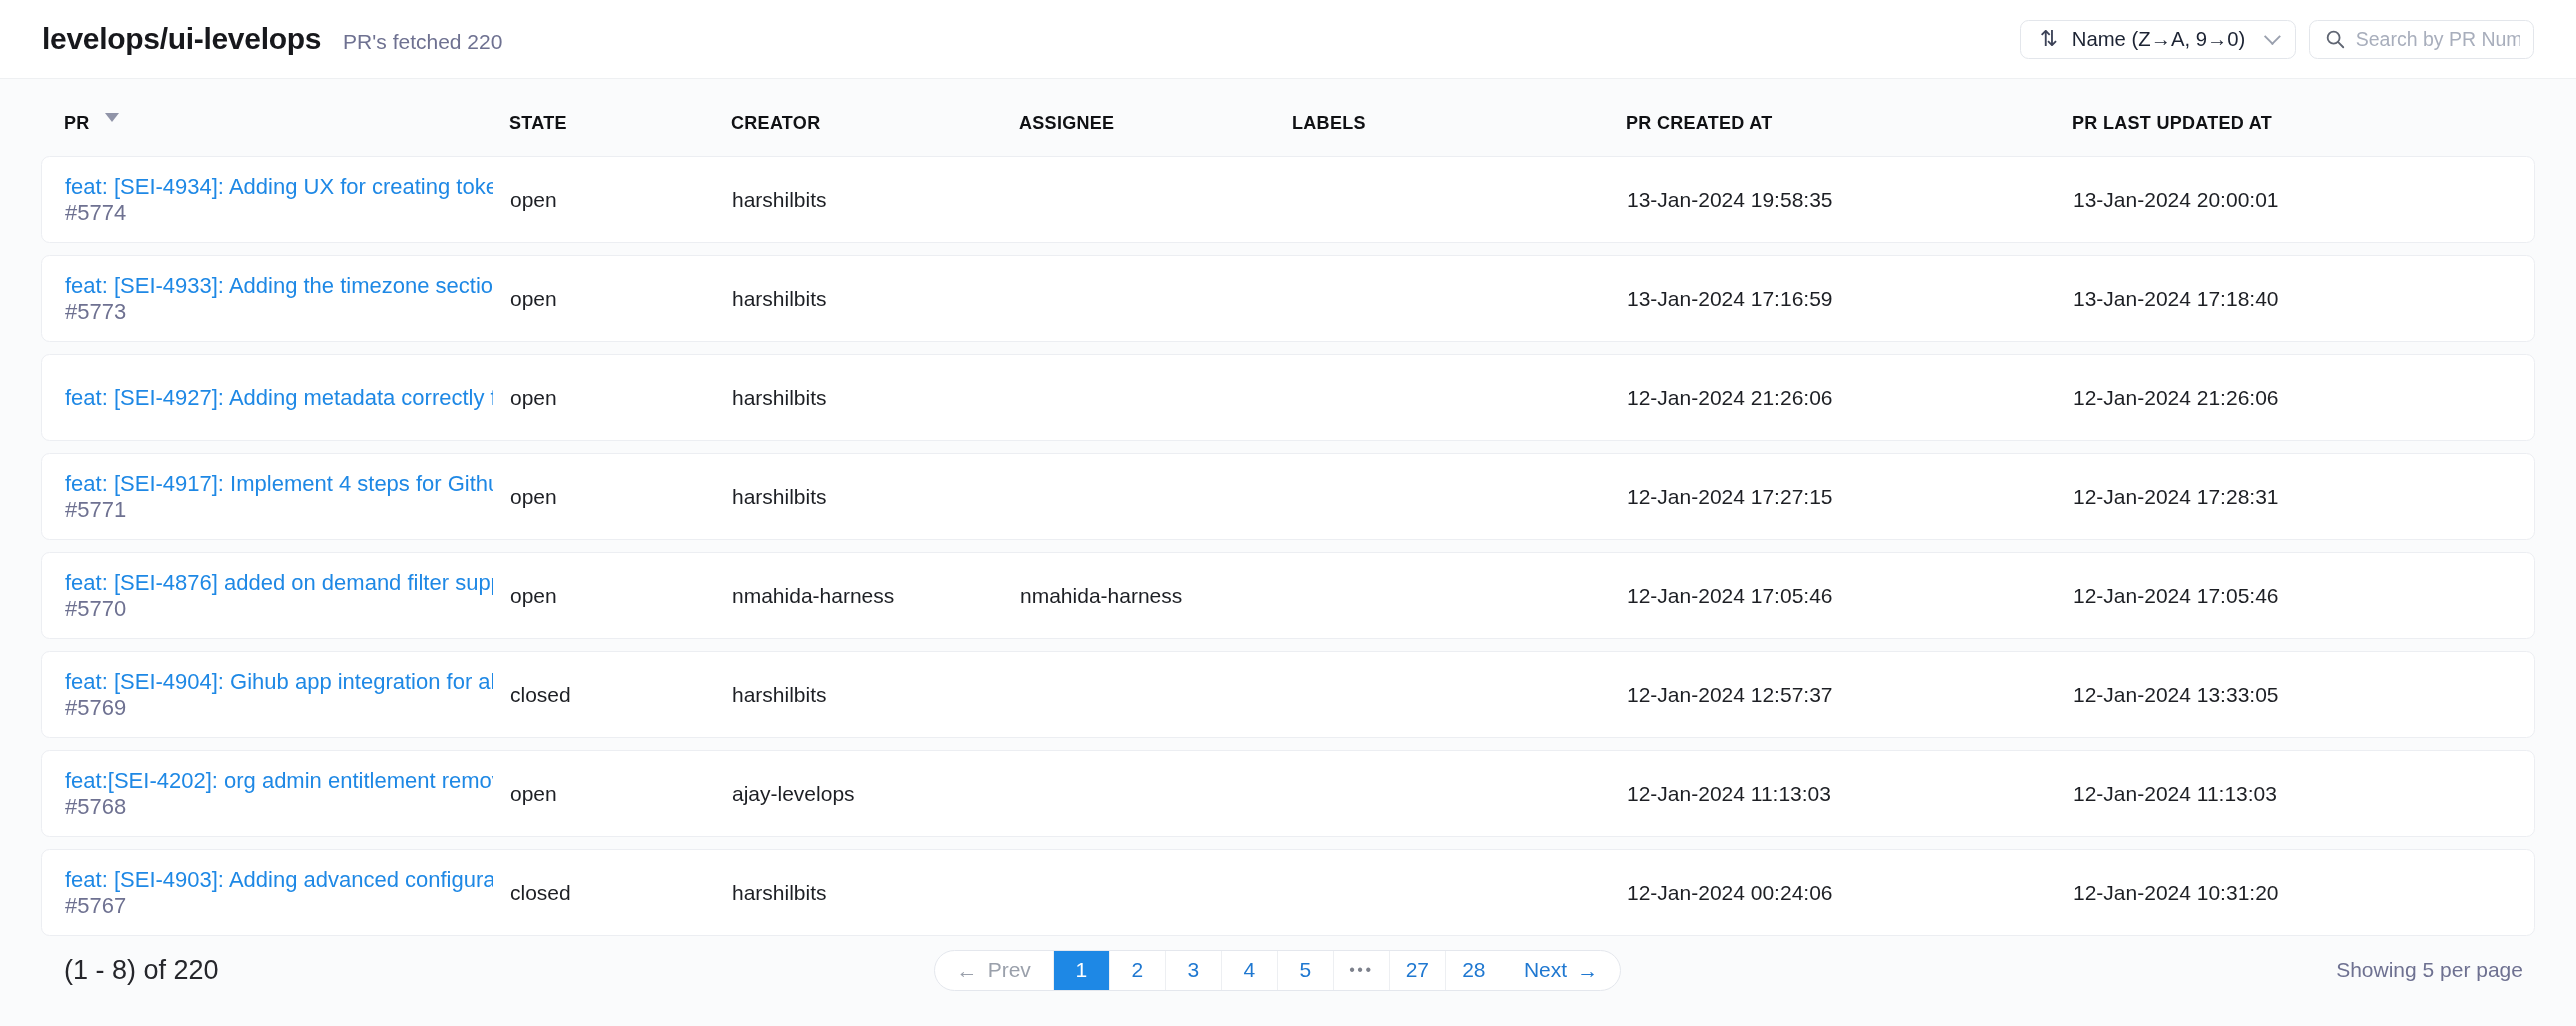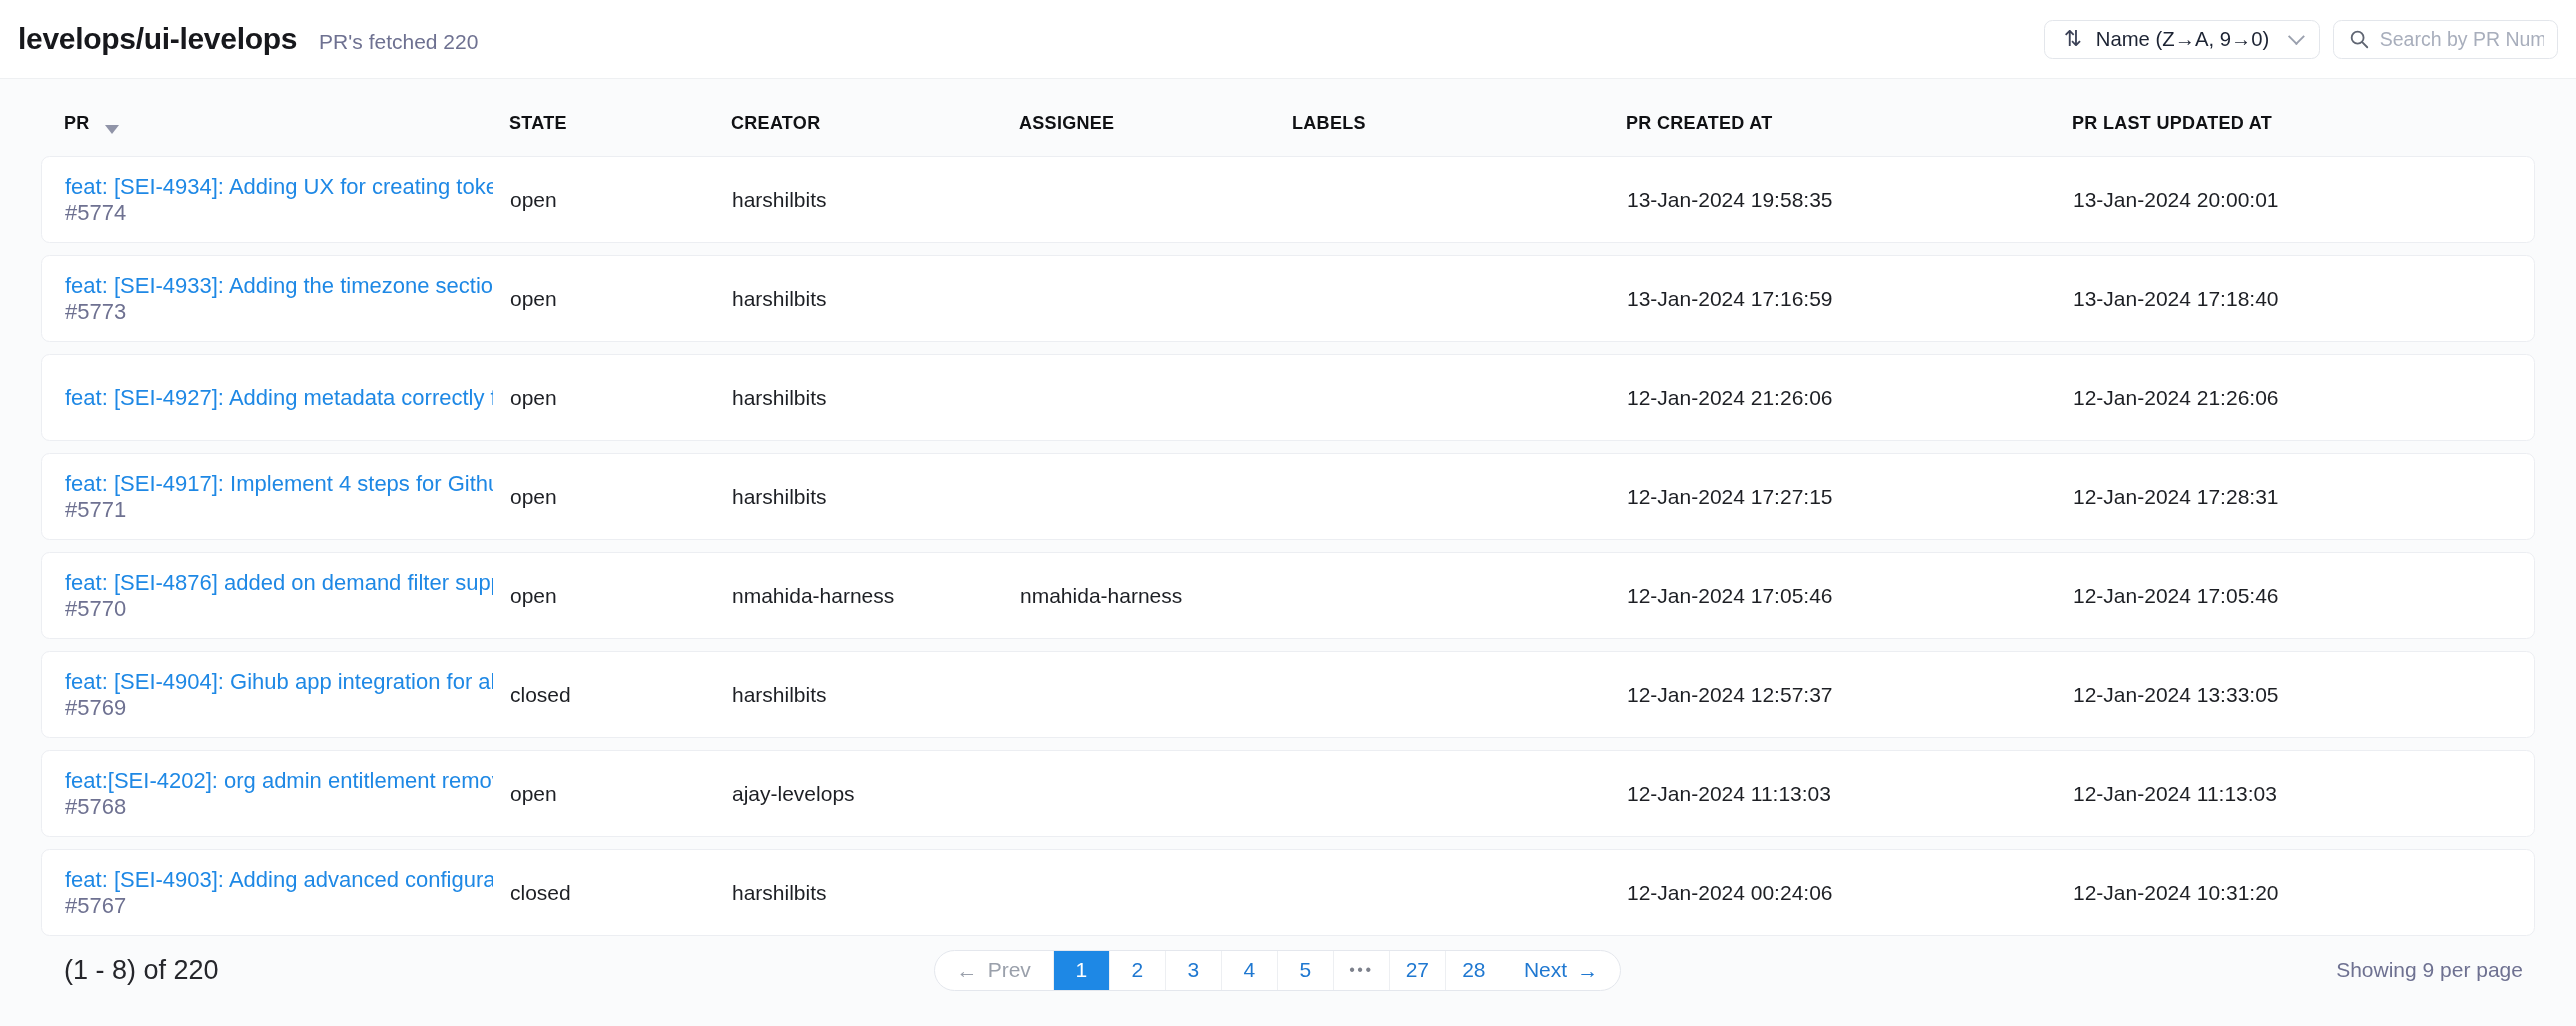--- a/index.html
+++ b/index.html
@@ -1,21 +1,21 @@
 <!DOCTYPE html>
 <html style="font-size:13.5px"><head>
 <meta charset="utf-8">
 <style>
   * { margin:0; padding:0; box-sizing:border-box; }
   html,body { width:2576px; height:1026px; background:#ffffff;
     font-family:"Liberation Sans","DejaVu Sans",sans-serif; overflow:hidden; }
 
   
   .topbar { height:78px; display:flex; align-items:center; justify-content:space-between;
-    padding:0 18px; background:#fff; }
+    padding:0 42px; background:#fff; }
   .title-group { display:flex; align-items:baseline; gap:22px; }
   .page-title { font-size:30px; font-weight:700; color:#17181c; letter-spacing:-0.3px; }
   .subtitle { font-size:21px; color:#6e7191; }
   .controls { display:flex; align-items:center; gap:13.5px; }
   .sort-btn { display:flex; align-items:center; gap:13.5px; height:39px; padding:0 18.6px;
     border:0.8px solid #e3e6eb; border-radius:8.5px; background:#fff; cursor:pointer; }
   .sort-glyph { font-size:22px; color:#3c4257; line-height:1; }
   .sort-label { font-size:20.3px; color:#1c2333; white-space:nowrap; }
   .chevron { width:12px; height:12px; border-right:2.1px solid #9aa0ae;
     border-bottom:2.1px solid #9aa0ae; transform:rotate(45deg) translateY(-3.4px); margin-left:5.1px; }
@@ -26,21 +26,21 @@
     font-family:inherit; background:transparent; }
   .search-input::placeholder { color:#a8aebc; }
 
   
   .content { background:#fafbfc; border-top:0.8px solid #eef0f2; height:948px; padding:0 41px; }
 
   .grid7 { display:grid; grid-template-columns:445px 222px 288px 273px 334px 446px 1fr;
     align-items:center; }
   .thead { padding:34px 0 22px 23px; }
   .th { font-size:18px; font-weight:700; color:#101114; letter-spacing:0.3px; }
-  .th-pr { display:flex; align-items:flex-end; gap:15.2px; cursor:pointer; }
+  .th-pr { display:flex; align-items:flex-start; gap:15.2px; cursor:pointer; }
   .caret-down { width:0; height:0; border-left:7.6px solid transparent;
     border-right:7.6px solid transparent; border-top:9.3px solid #9094a8; }
 
   .row-card { background:#fff; border:0.8px solid #eceef2; border-radius:8.5px;
     height:87px; padding-left:23px; margin-bottom:12px; }
   .pr-title { font-size:22px; color:#1e88e5; text-decoration:none; display:block;
     white-space:nowrap; overflow:hidden; max-width:428px; cursor:pointer; }
   .pr-number { font-size:22px; color:#6e7191; margin-top:0; }
   .cell { font-size:21px; color:#1d1f24; }
 
@@ -204,16 +204,16 @@
       <div class="pg nav prev">
         <span class="arrow">←</span>
         <span>Prev</span>
       </div>
       <span id="pages" style="display: contents;"><div class="pg active">1</div><div class="pg">2</div><div class="pg">3</div><div class="pg">4</div><div class="pg">5</div><div class="pg dots">•••</div><div class="pg">27</div><div class="pg">28</div></span>
       <div class="pg nav next">
         <span>Next</span>
         <span class="arrow">→</span>
       </div>
     </div>
-    <div class="perpage">Showing 9 per page</div>
+    <div class="perpage">Showing 5 per page</div>
   </div>
 </div>
 
 
 </body></html>

